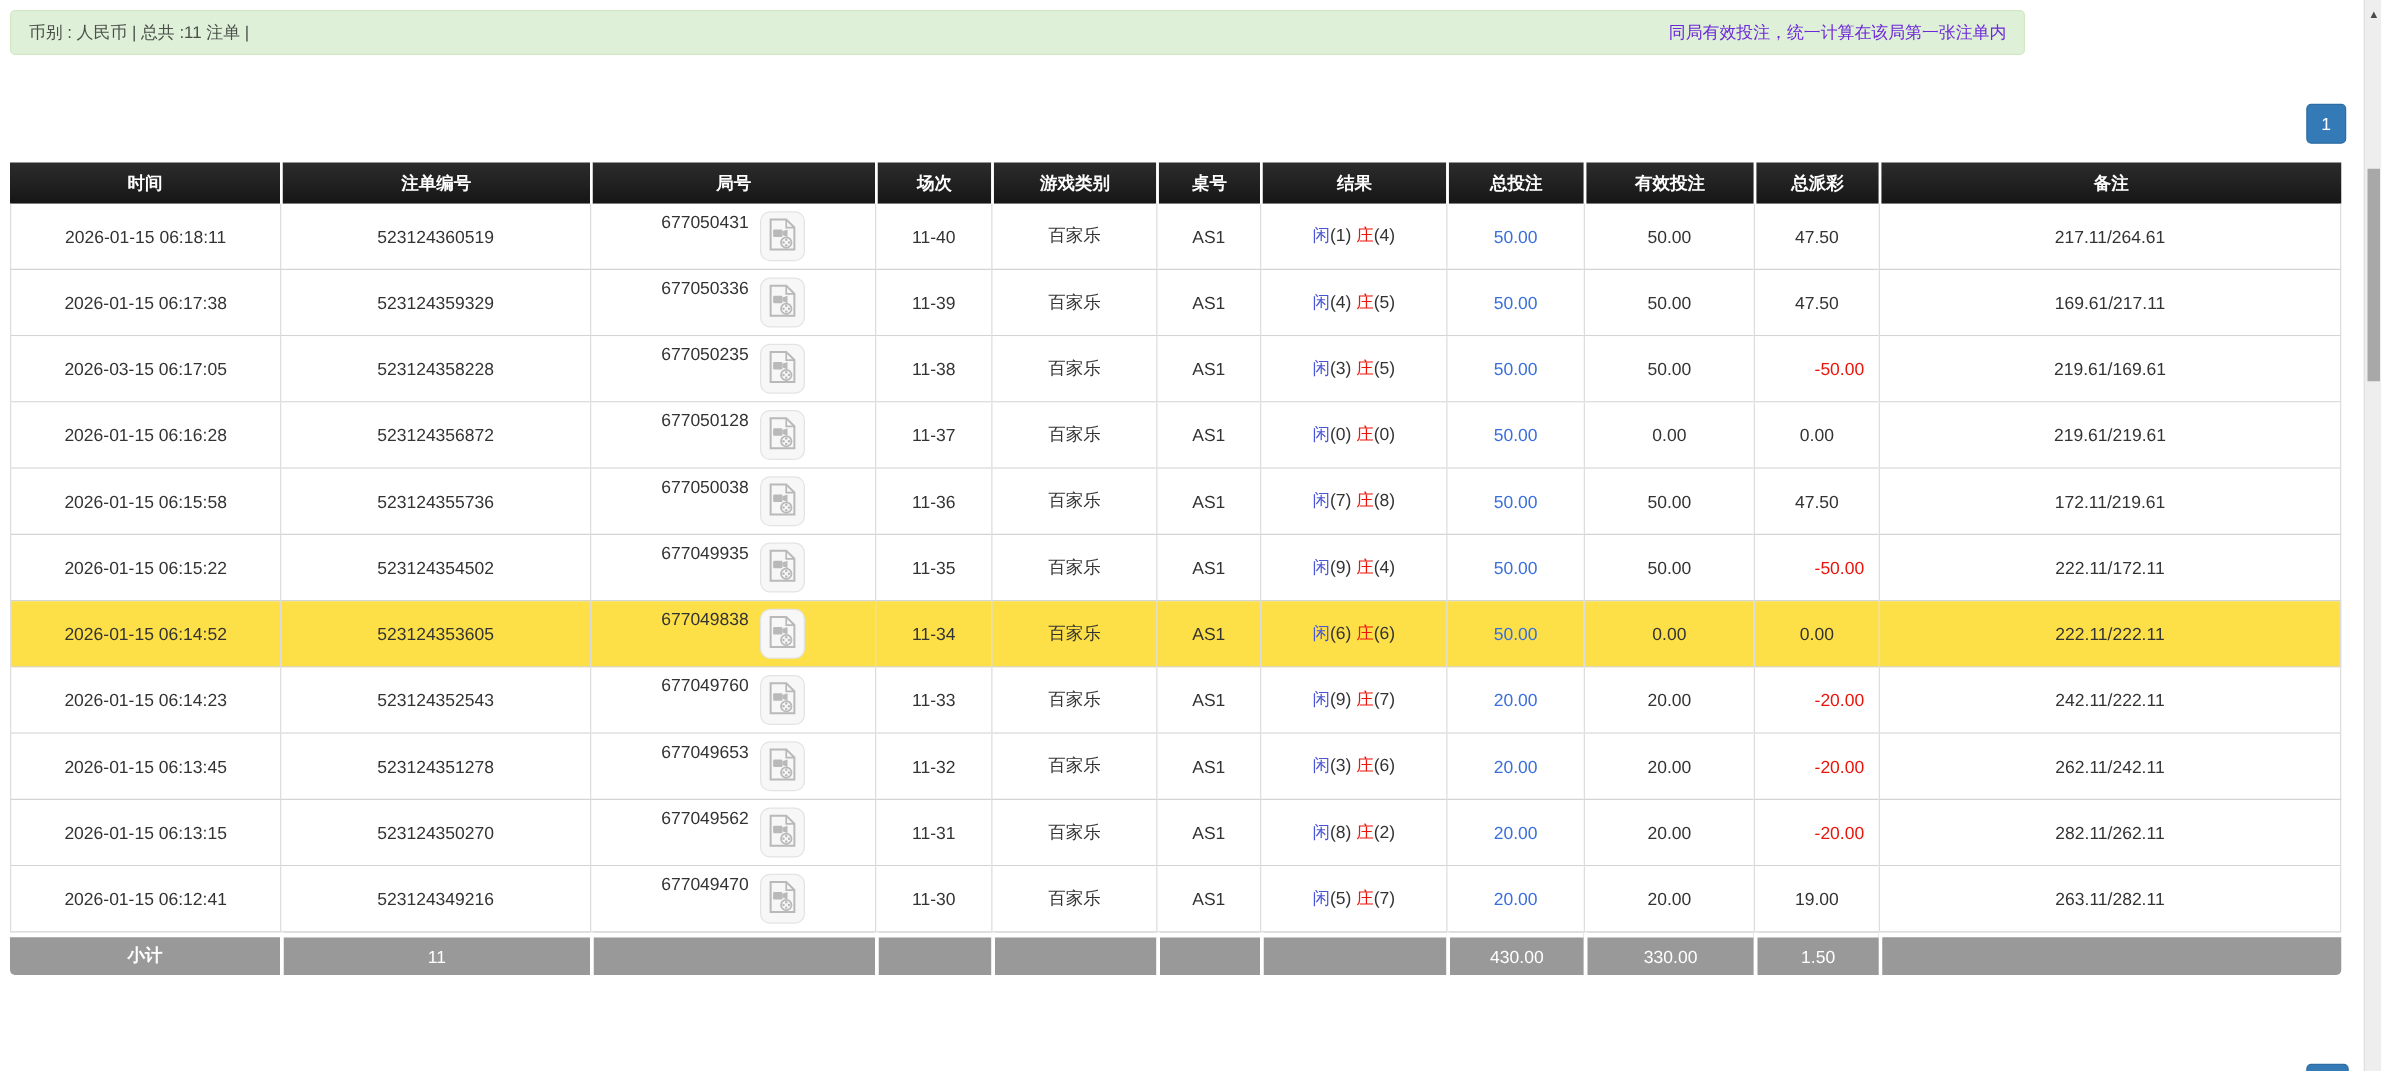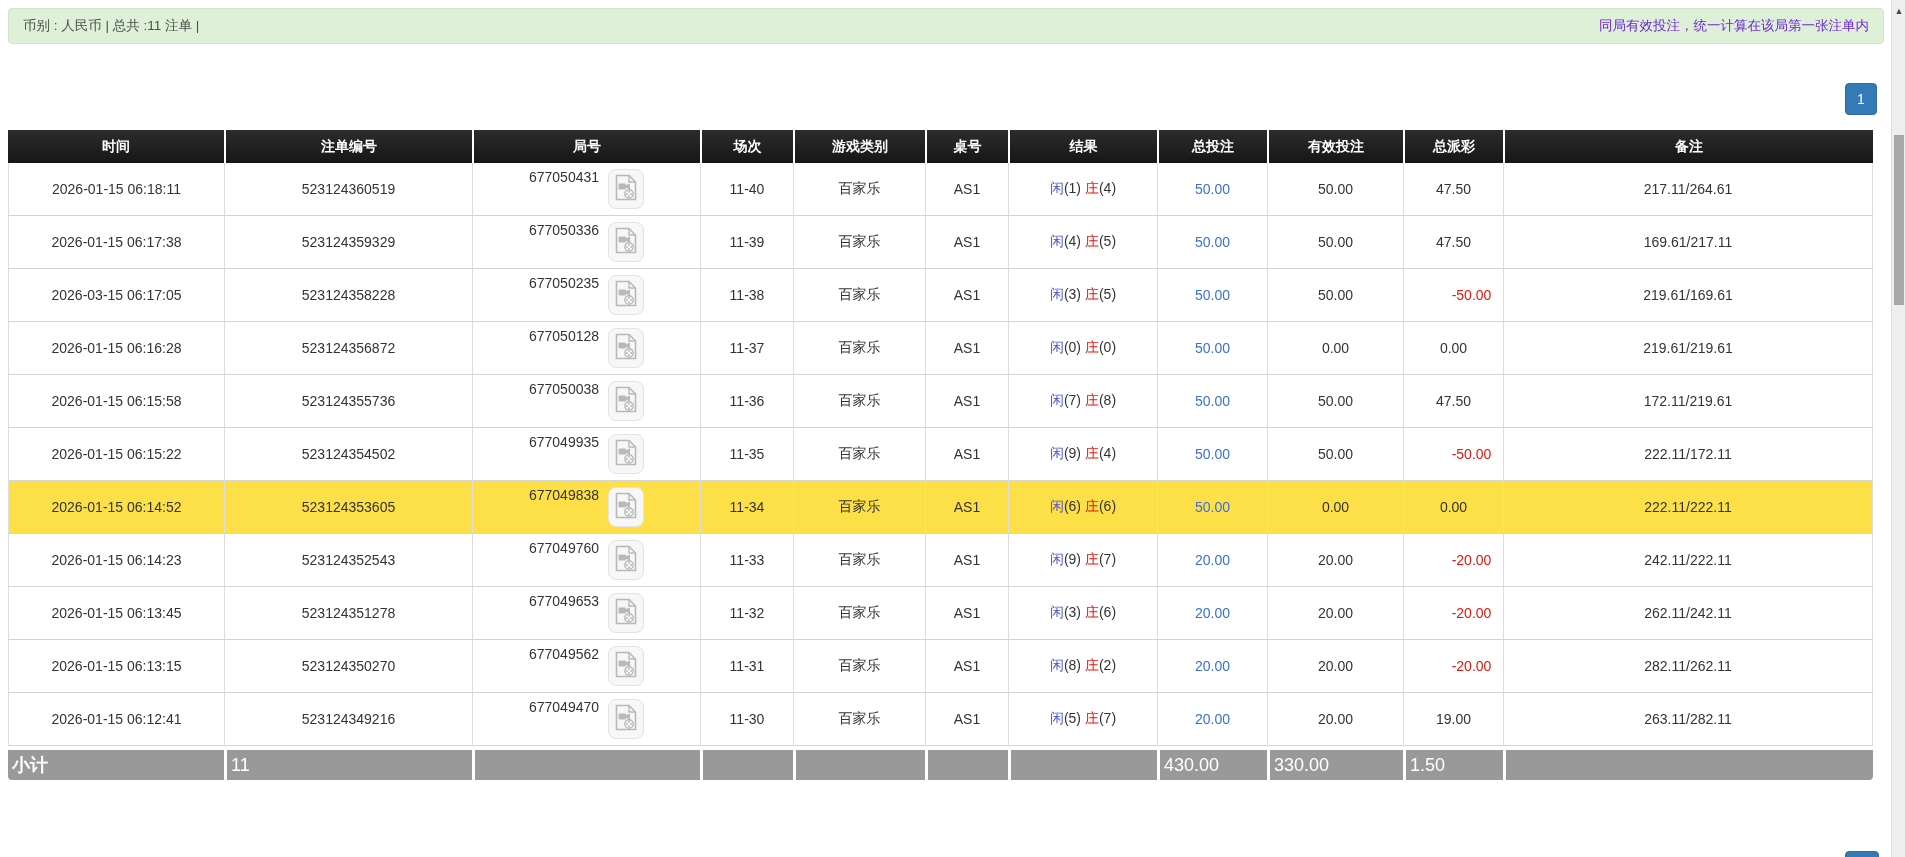--- a/index.html
+++ b/index.html
@@ -6,21 +6,21 @@
   .page{
     position:relative;
     width:1905px;height:857px;
     background:#ffffff;
     overflow:hidden;
     font-family:"Liberation Sans","DejaVu Sans",sans-serif;
     color:#333;
   }
   
   .alert{
-    position:absolute;left:8px;top:8px;width:1876px;height:36px;
+    position:absolute;left:8px;top:8px;width:1612px;height:36px;
     box-sizing:border-box;
     background:#dff0d8;border:1px solid #d2e8c2;border-radius:4px;
     display:flex;align-items:center;justify-content:space-between;
     padding:0 14px;font-size:13.5px;
   }
   .alert .summary{color:#4a4f4a;}
   .alert .notice{color:#6d28d9;}
   
   .pag-top{
     position:absolute;left:1845px;top:83px;width:32px;height:32px;
@@ -62,21 +62,21 @@
     display:inline-flex;align-items:center;justify-content:center;
     cursor:pointer;padding:0;
   }
   .bet-link{color:#3a6fdb;text-decoration:none;cursor:pointer;}
   .player{color:#4a55d6;}
   .banker{color:#e9150b;}
   .payout.neg{color:#e9150b;padding-left:40px;}
   
   tfoot td{
     background:#999999;color:#ffffff;height:30px;
-    text-align:left;vertical-align:middle;font-size:18px;
+    text-align:center;vertical-align:middle;font-size:14px;
     border-left:3px solid #ffffff;border-top:4px solid #ffffff;
     padding:0 4px;box-sizing:content-box;white-space:nowrap;
   }
   tfoot td:first-child{border-left:none;border-radius:4px 0 0 4px;font-weight:bold;}
   tfoot td:last-child{border-radius:0 4px 4px 0;}
   
   .scrollbar{
     position:absolute;right:0;top:0;width:14px;height:857px;
     background:#eeeeee;border-left:1px solid #e0e0e0;box-sizing:border-box;
   }

